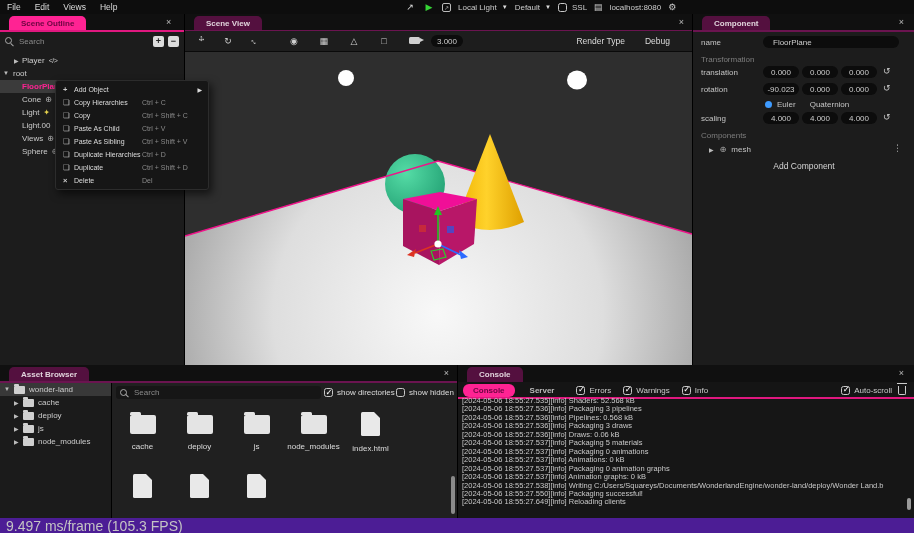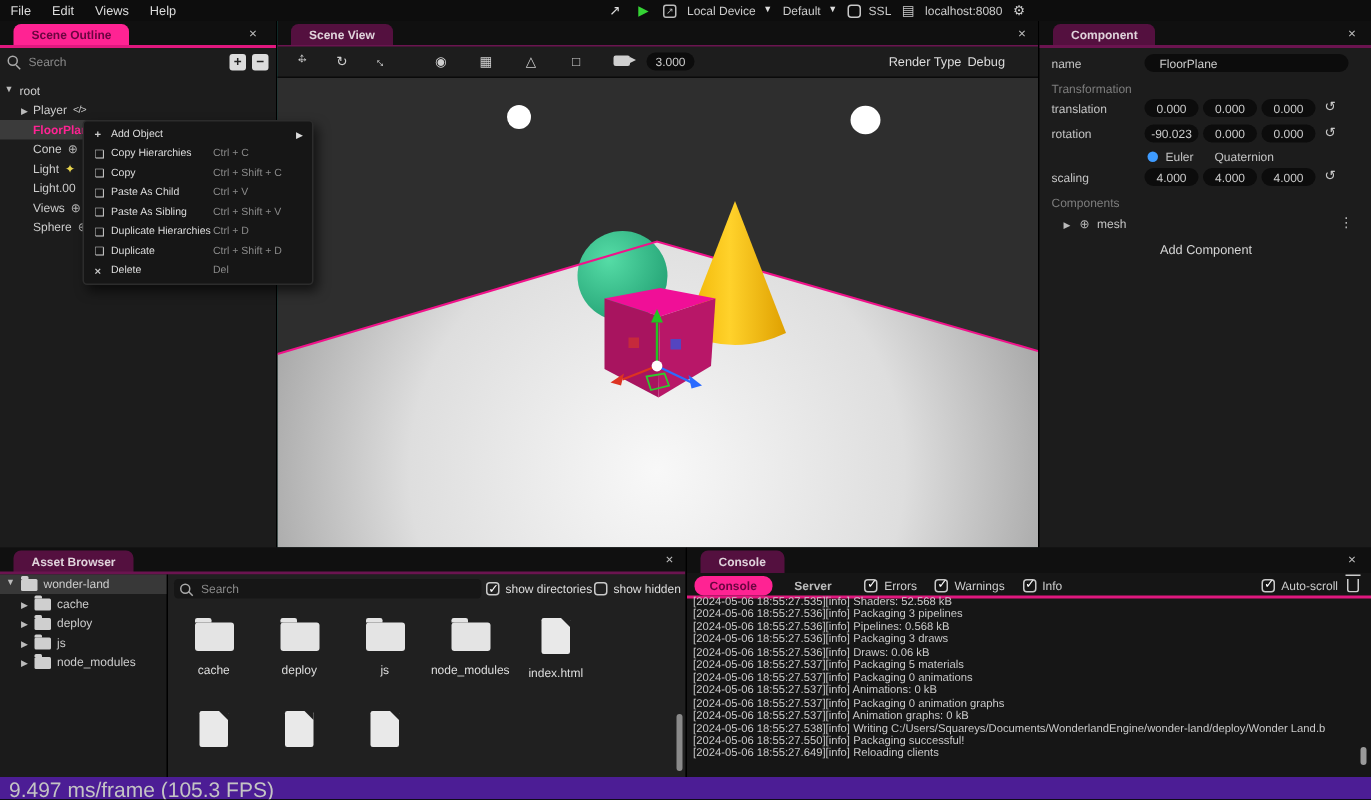--- a/index.html
+++ b/index.html
@@ -57,21 +57,21 @@
   .scene-view{left:185px;top:14px;width:507px;height:351px;background:#0f766e;}
   .sv-toolbar{position:absolute;left:0;top:17px;right:0;height:21px;background:#1d1d1d;border-bottom:1px solid #0a0a0a;display:flex;align-items:center;font-size:9px;color:#cfcfcf;}
   .sv-ic{width:26px;text-align:center;flex:0 0 auto;}
   .mv{position:relative;display:inline-block;width:10px;height:10px;}
   .mv::before{content:"↔";position:absolute;left:0;top:-2px;}
   .mv::after{content:"↕";position:absolute;left:2px;top:-2px;}
   .scale-g{display:inline-block;transform:rotate(45deg);}
   .cam-ic{display:inline-block;position:relative;width:11px;height:7px;background:#cfcfcf;border-radius:1.5px;}
   .cam-ic::after{content:"";position:absolute;right:-4px;top:1px;border-left:4px solid #cfcfcf;border-top:2.5px solid transparent;border-bottom:2.5px solid transparent;}
   .sv-num{width:32px;height:12px;background:#0c0c0c;border-radius:6px;color:#ccc;font-size:8px;display:flex;align-items:center;justify-content:center;margin-left:4px;}
-  .sv-right{margin-left:auto;display:flex;gap:4px;padding-right:22px;font-size:8.5px;color:#ddd;}
+  .sv-right{margin-left:auto;display:flex;gap:20px;padding-right:22px;font-size:8.5px;color:#ddd;}
   .viewport{position:absolute;left:0;top:38px;width:507px;height:313px;background:#2e2e2e;}
   
   .properties{left:692px;top:14px;width:222px;height:351px;background:#1c1c1c;border-left:1px solid #000;font-size:8px;}
   .prow{position:absolute;display:flex;align-items:center;}
   .plabel{color:#c4c4c4;}
   .sect{color:#7d7d7d;}
   .pill{background:#0c0c0c;border-radius:6px;height:12px;display:flex;align-items:center;justify-content:center;color:#ccc;font-size:8px;}
   .pill.name{justify-content:flex-start;padding-left:10px;}
   .num3{position:absolute;display:flex;gap:3px;}
   .num3 .pill{width:36px;}
@@ -121,21 +121,21 @@
   <div class="abs menubar">
     <span class="mitem">File</span>
     <span class="mitem">Edit</span>
     <span class="mitem">Views</span>
     <span class="mitem">Help</span>
     <div class="hdr-cluster">
       <span class="icon-btn">↗</span>
       <span class="icon-btn play">▶</span>
       <span class="ext-ic">↗</span>
       <span class="ddown">
-        <span>Local Device</span>
+        <span>Local Light</span>
         <span class="caret">▼</span>
       </span>
       <span class="ddown">
         <span>Default</span>
         <span class="caret">▼</span>
       </span>
       <span class="ddown">
         <span class="cbx"></span>
         <span>SSL</span>
       </span>
@@ -152,27 +152,27 @@
     </div>
     <div class="underline-pink"></div>
     <div class="search-row">
       <span class="mag"></span>
       <input class="search-input" placeholder="Search" style="">
       <span class="sq-btn">+</span>
       <span class="sq-btn">−</span>
     </div>
     <div class="tree">
       <div class="t-row">
-        <span class="t-exp" style="left:3px;">▼</span>
-        <span class="t-label" style="margin-left:13px;">root</span>
-      </div>
-      <div class="t-row">
         <span class="t-exp" style="left:14px;">▶</span>
         <span class="t-label" style="margin-left:22px;">Player</span>
         <span class="t-ic code">&lt;/&gt;</span>
+      </div>
+      <div class="t-row">
+        <span class="t-exp" style="left:3px;">▼</span>
+        <span class="t-label" style="margin-left:13px;">root</span>
       </div>
       <div class="t-row sel">
         <span class="t-label" style="margin-left:22px;">FloorPlane</span>
         <span class="t-ic pink">⊕</span>
       </div>
       <div class="t-row">
         <span class="t-label" style="margin-left:22px;">Cone</span>
         <span class="t-ic">⊕</span>
       </div>
       <div class="t-row">

